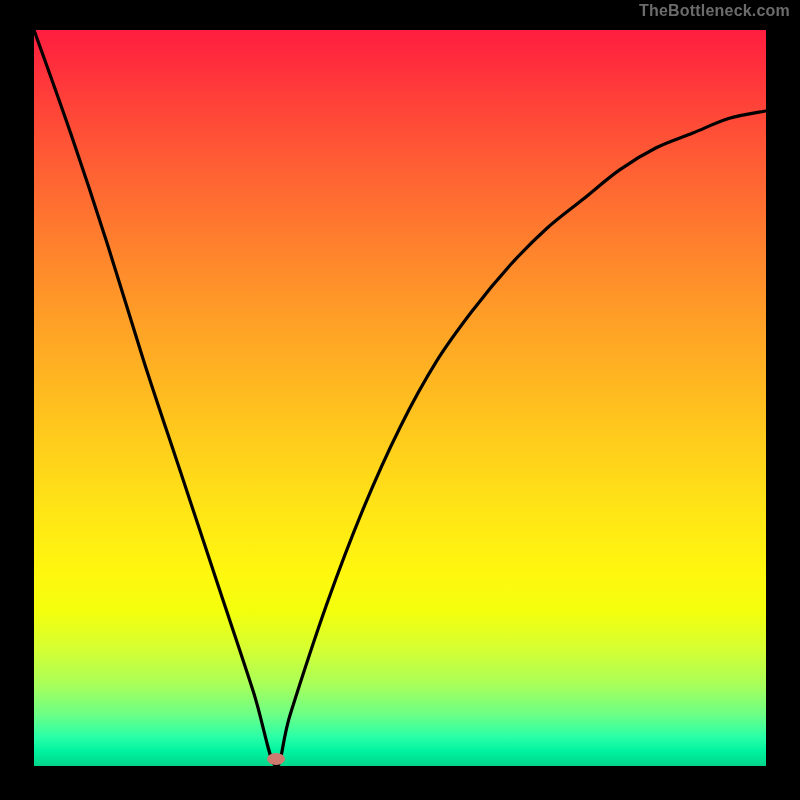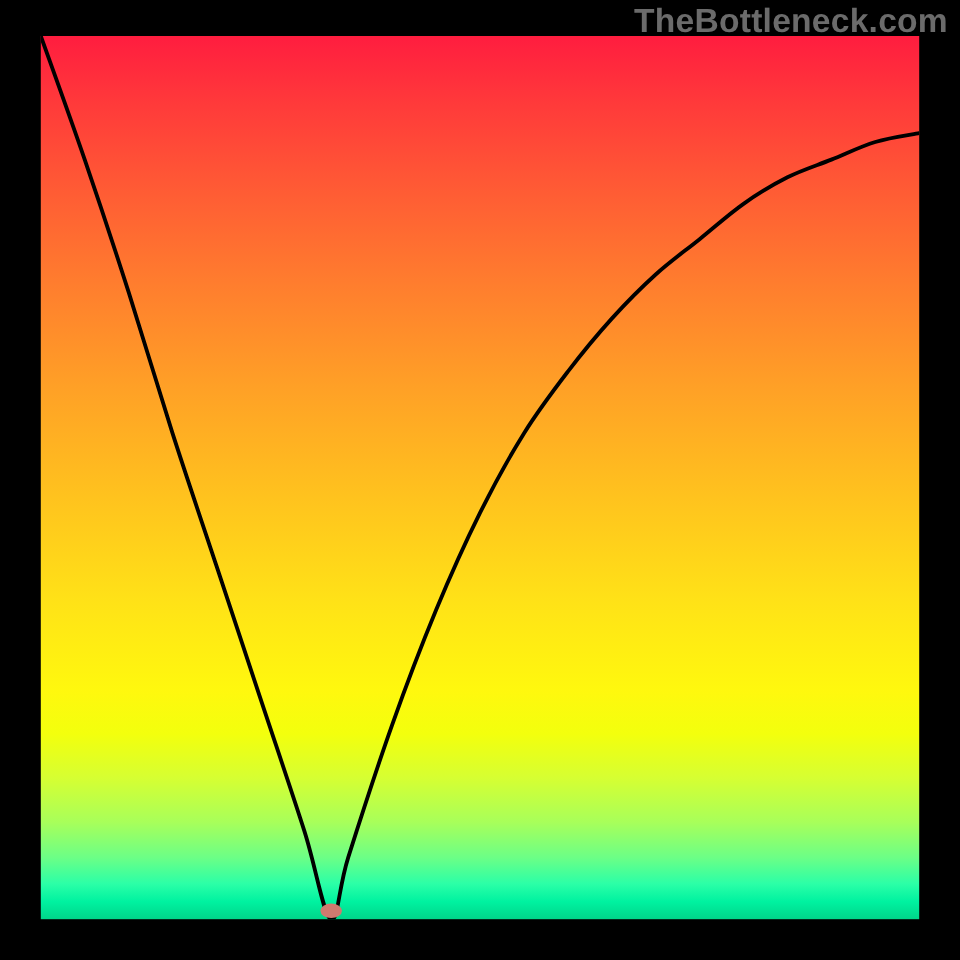--- a/index.html
+++ b/index.html
@@ -14,21 +14,21 @@
     position: relative;
     width: 800px;
     height: 800px;
     background: #000;
   }
   .watermark {
     position: absolute;
     top: 2px;
     right: 10px;
     font-family: Arial, Helvetica, sans-serif;
-    font-size: 28px;
+    font-size: 16px;
     font-weight: 600;
     color: #6b6b6b;
     letter-spacing: 0.2px;
   }
   .plot-area {
     position: absolute;
     left: 34px;
     top: 30px;
     width: 732px;
     height: 736px;

